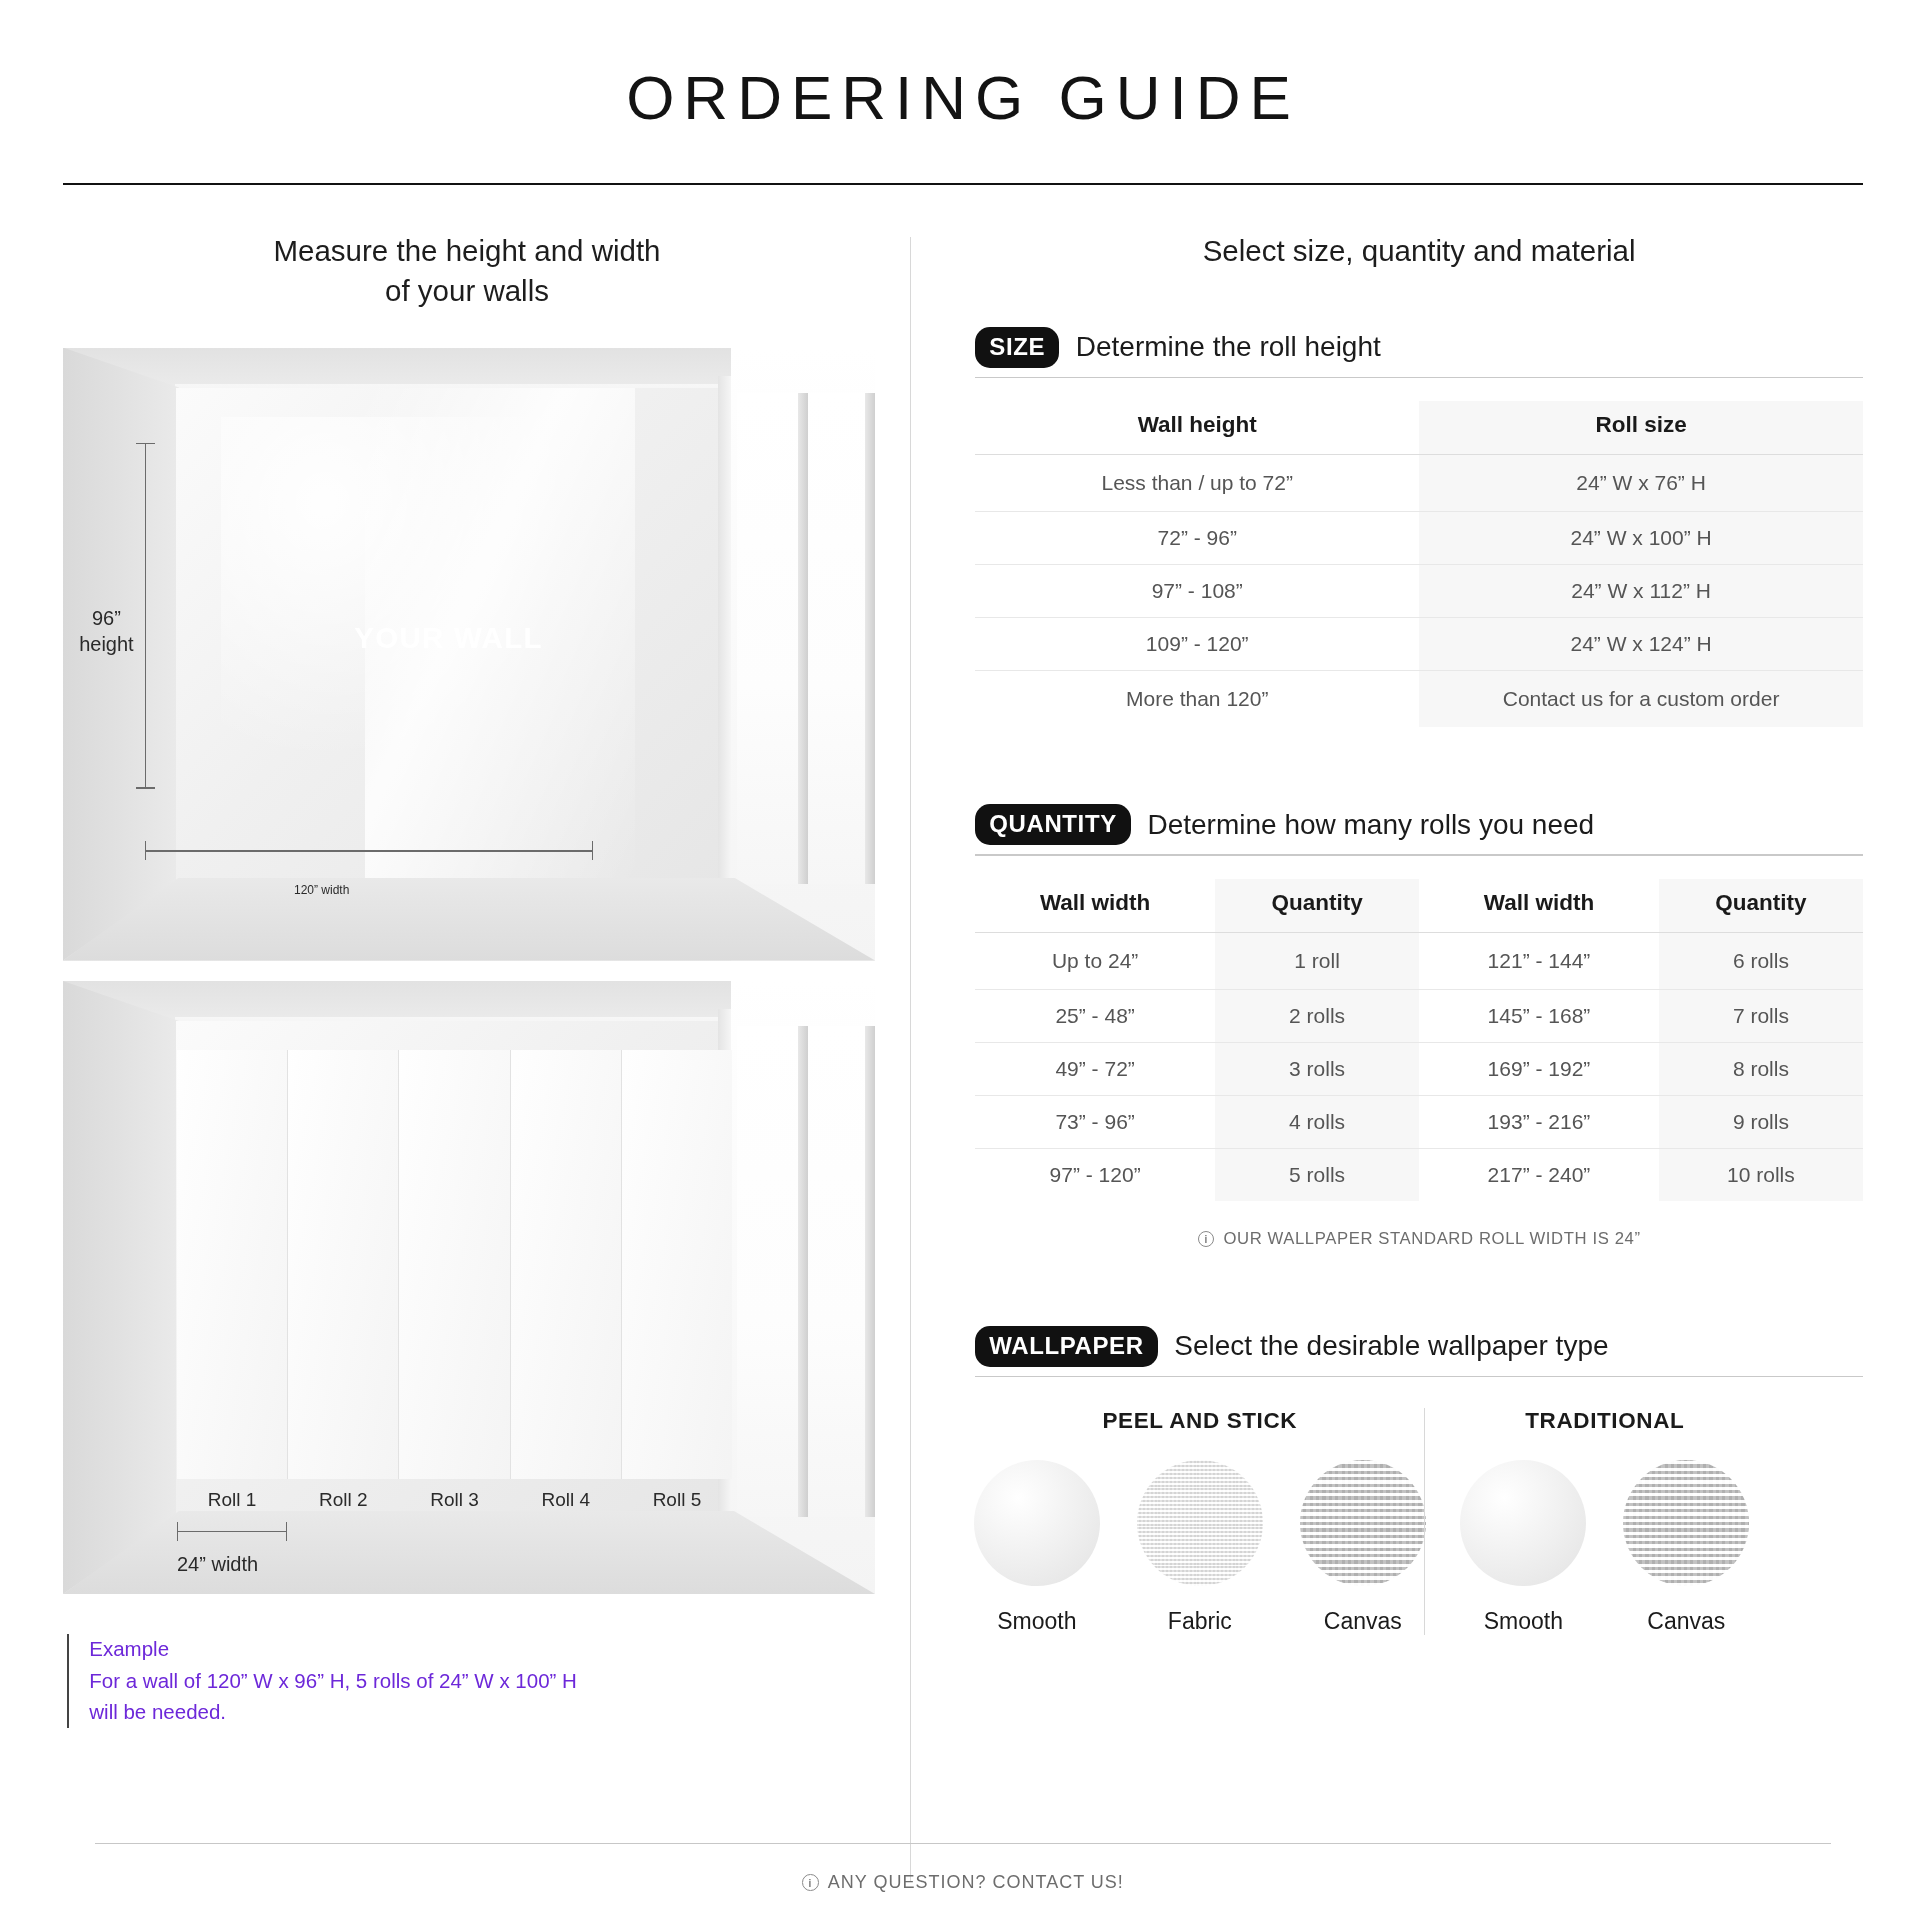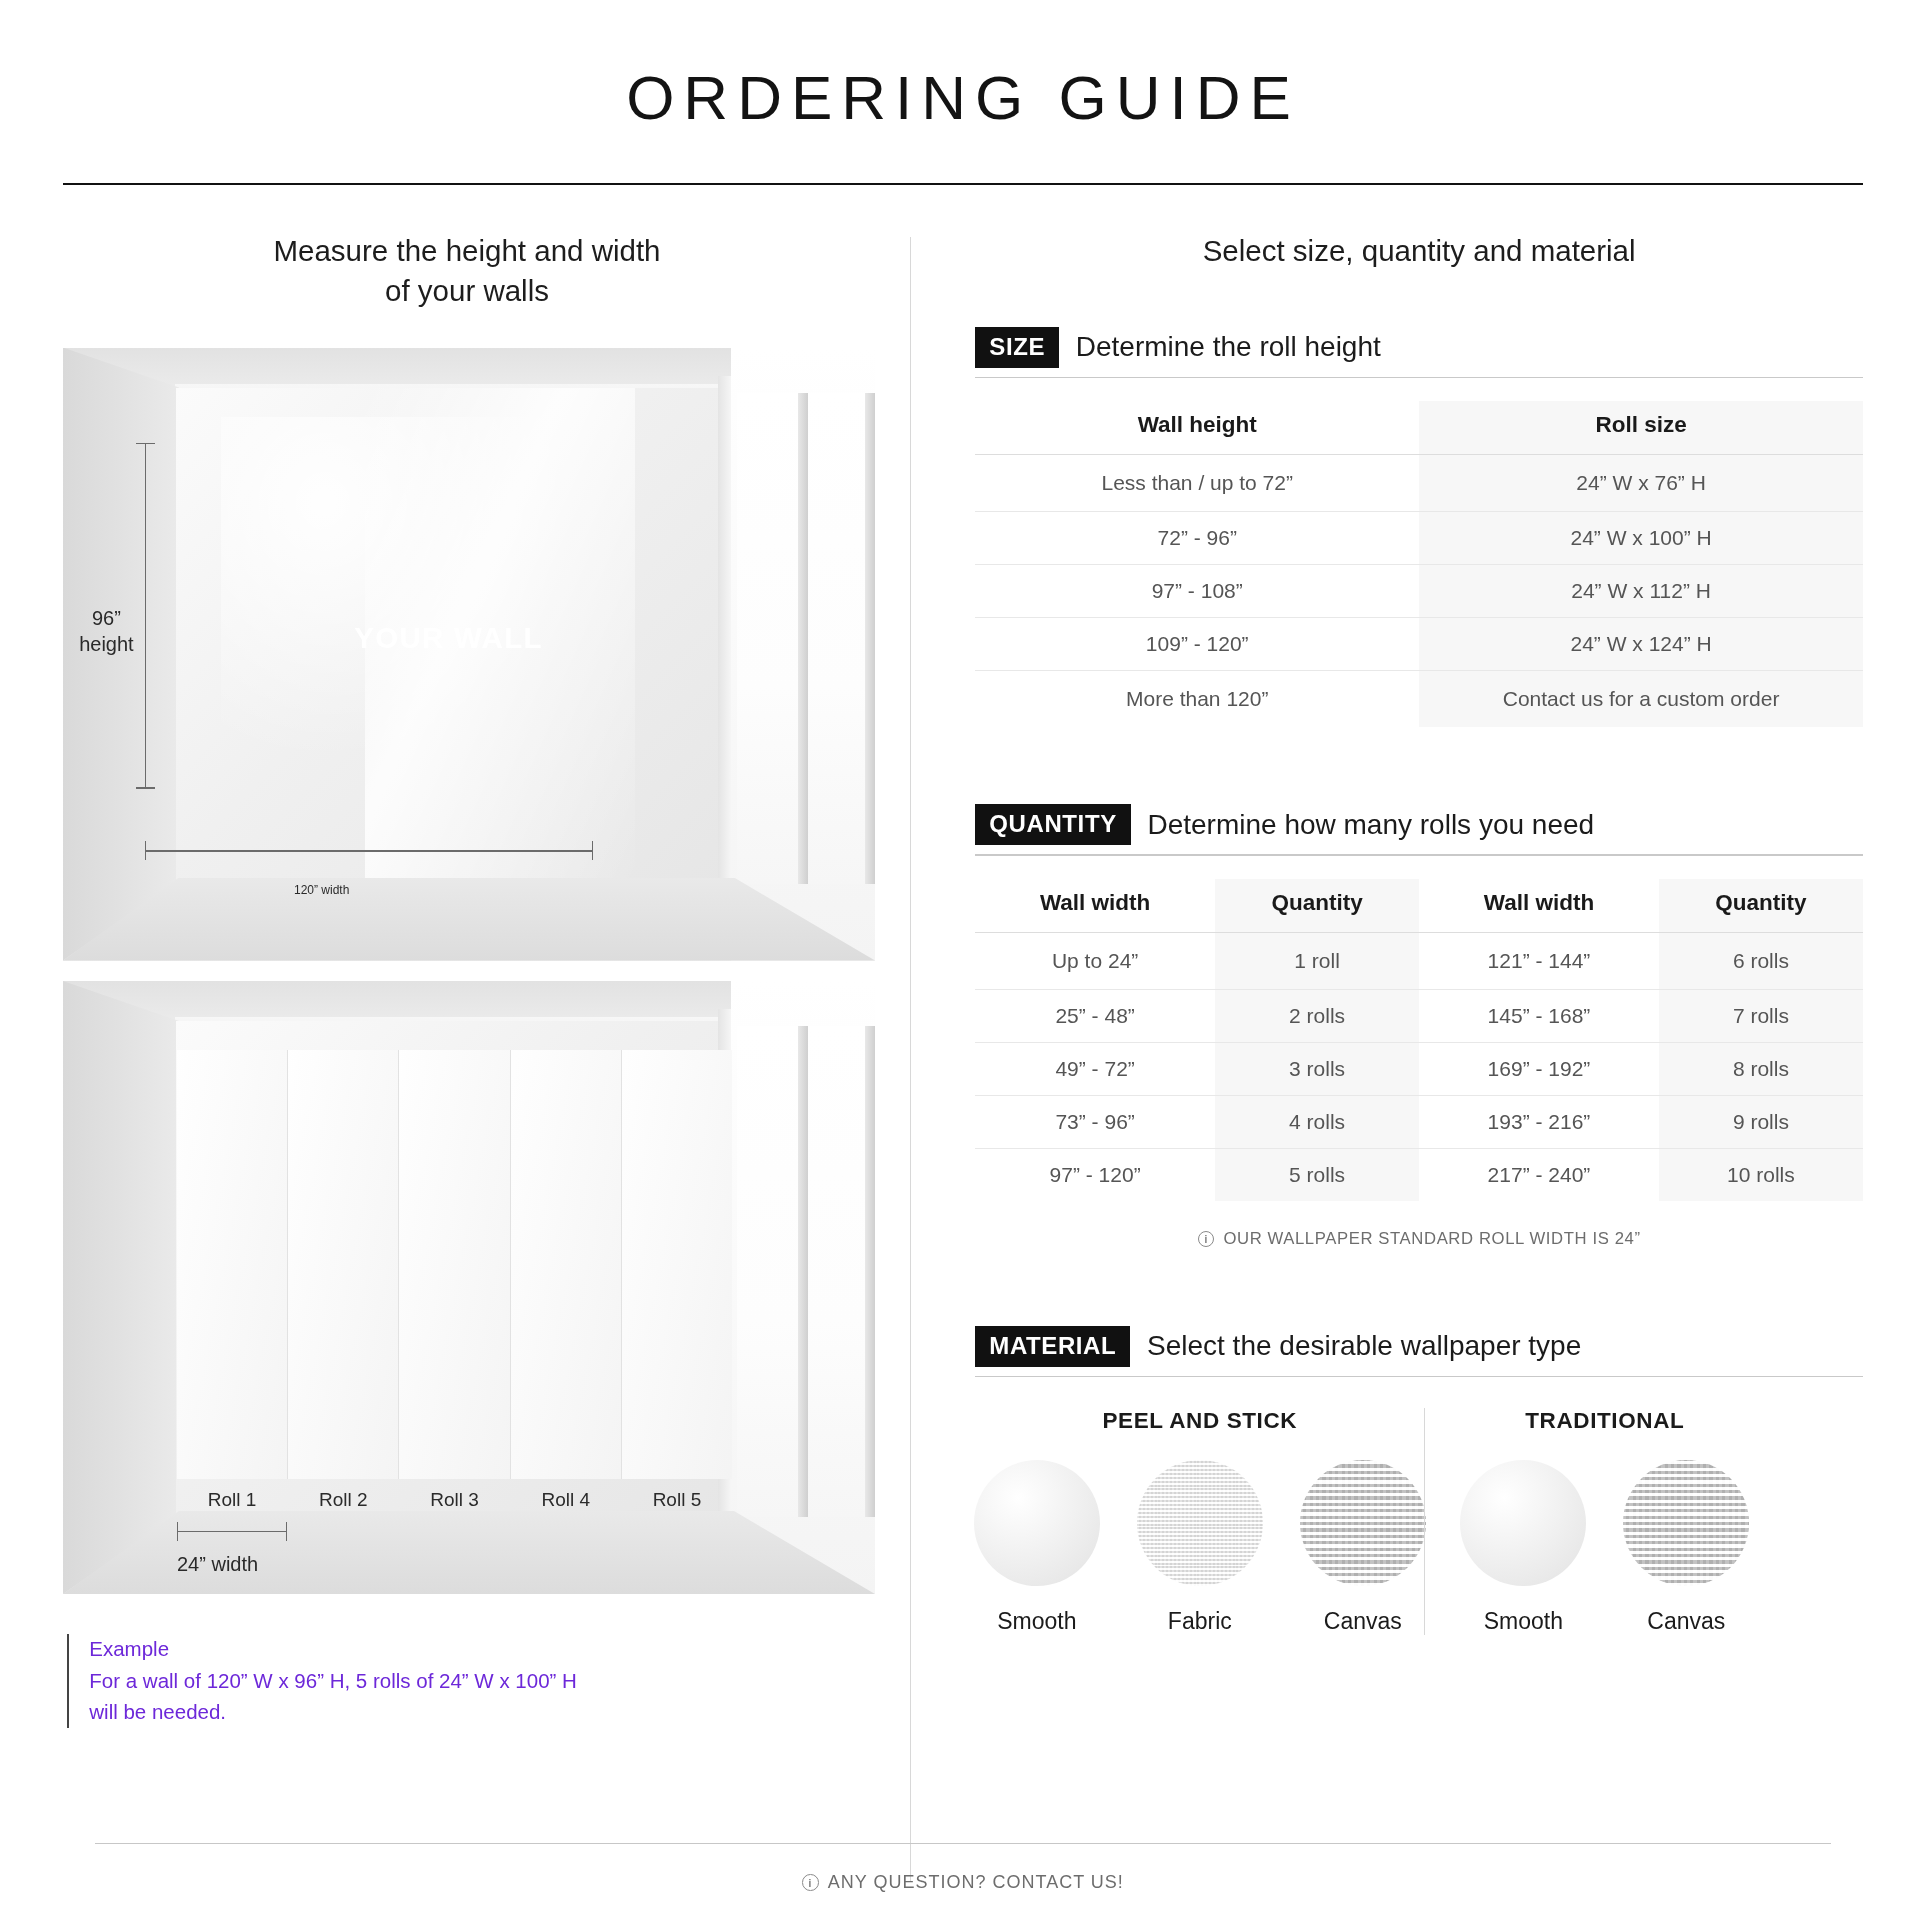--- a/index.html
+++ b/index.html
@@ -197,21 +197,21 @@
   .example-bar { width:1.9px; background:#444; margin-right:20.5px; }
   .example-text { font-size:20.5px; line-height:1.5; color:#6d28d9; }
   .example-title { font-size:20.5px; margin-bottom:1.3px; }
 
   
   .sec-head {
     display:flex; align-items:center; margin-bottom:3.9px;
   }
   .tag {
     background:#111; color:#fff; font-size:24px; font-weight:700;
-    padding:5.8px 14px 7px; letter-spacing:0.6px;
+    padding:5.8px 14px 7px; letter-spacing:0.6px;border-radius:15px;
   }
   .sec-title {
     font-size:28px; margin-left:16.7px; color:#1b1b1b; white-space:nowrap;
   }
   .sec-rule { height:1.3px; background:#c9c9c9; width:100%; margin-top:9px; }
 
   table { border-collapse: collapse; width:100%; }
   .tbl { margin-top: 23px; }
   .tbl th {
     font-size:22.5px; font-weight:700; color:#1a1a1a; padding:11.6px 0 15.4px;
@@ -458,21 +458,21 @@
           </table>
 
         <div class="note-row">
           <span class="info-icon">i</span>
           <span>OUR WALLPAPER STANDARD ROLL WIDTH IS 24”</span>
         </div>
       </div>
 
       <div class="material-wrap">
         <div class="sec-head">
-          <span class="tag">MATERIAL</span>
+          <span class="tag">WALLPAPER</span>
           <span class="sec-title">Select the desirable wallpaper type</span>
         </div>
         <div class="sec-rule"></div>
 
         <div class="mat-groups">
           <div class="mat-group peel">
             <div class="mat-group-title">PEEL AND STICK</div>
             <div class="swatches">
               <div class="swatch-item">
                 <div class="swatch smooth"></div>

